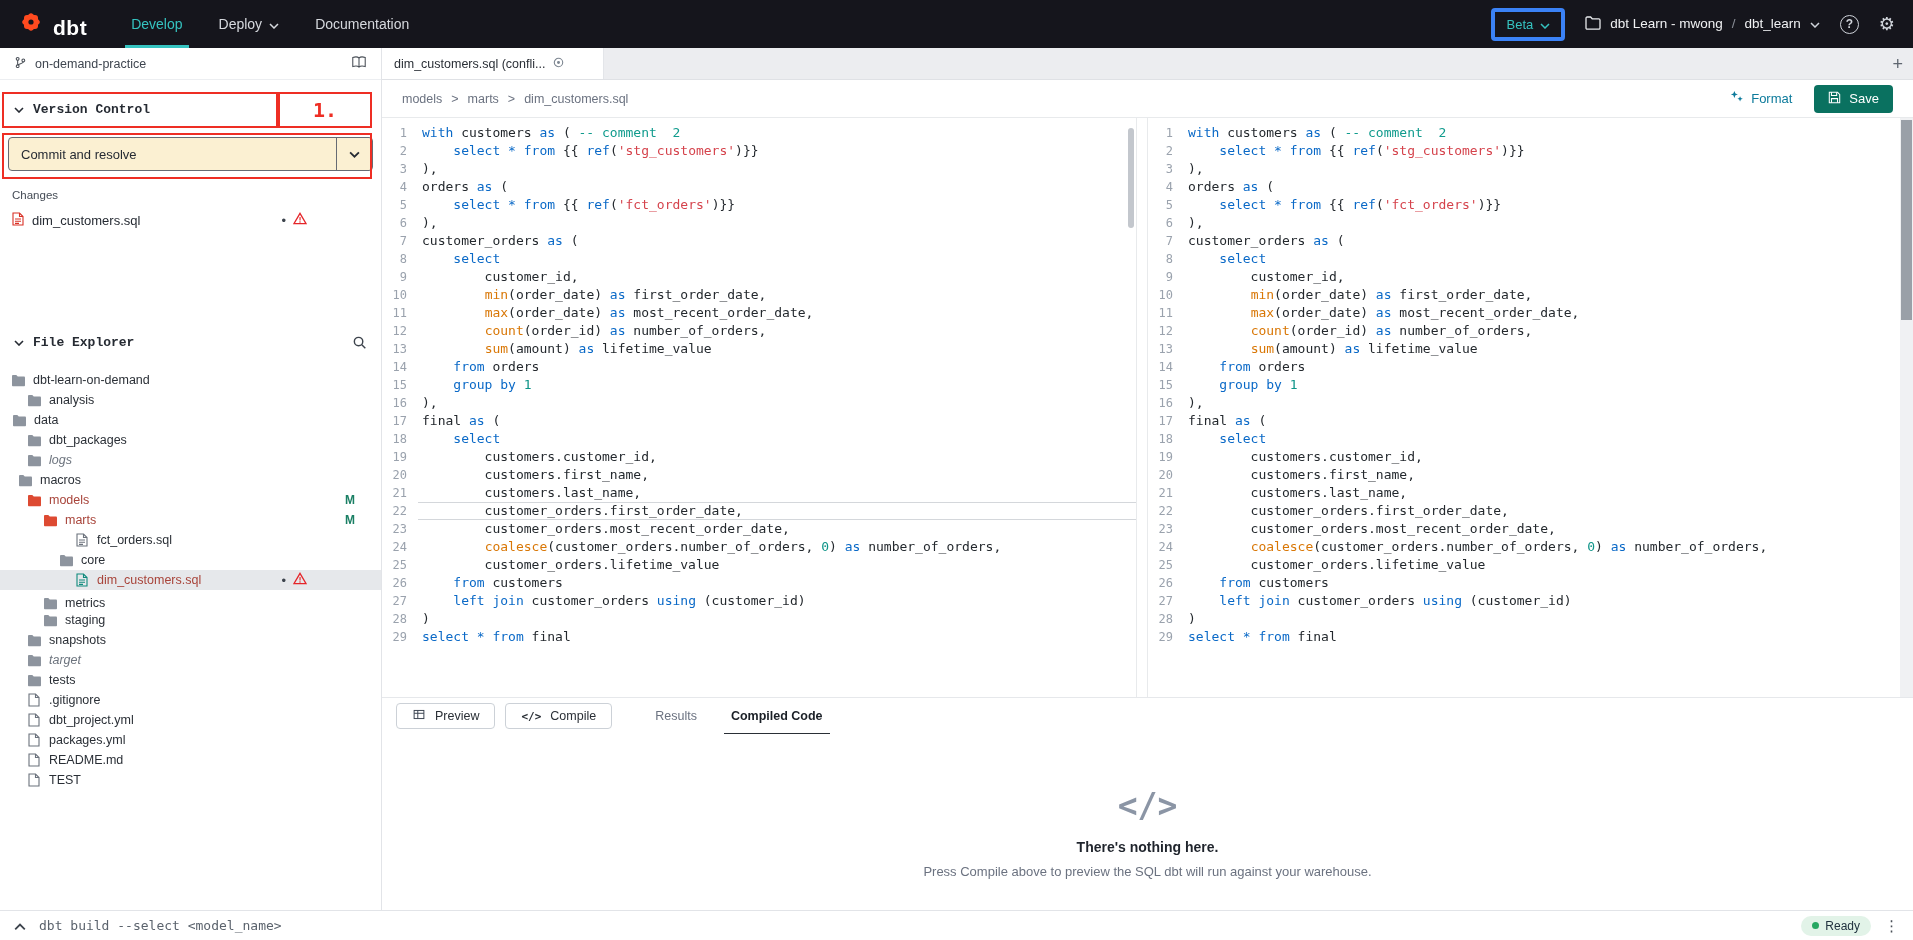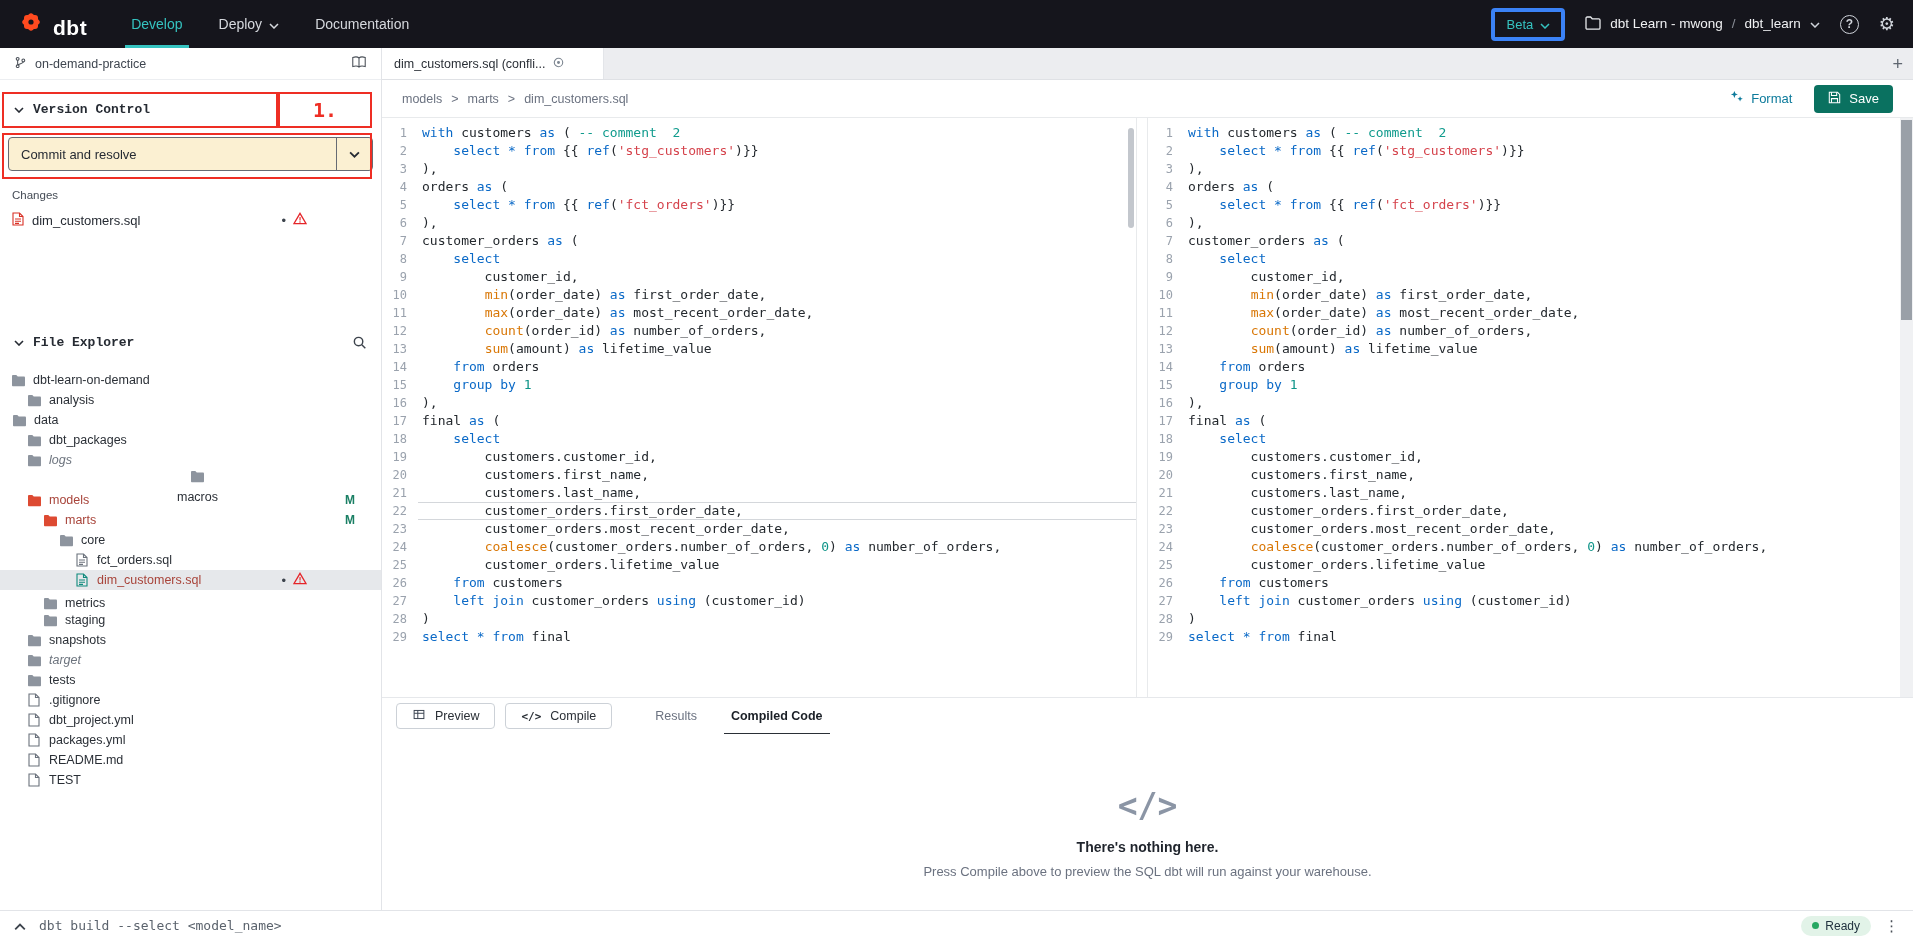--- a/index.html
+++ b/index.html
@@ -250,21 +250,21 @@
         <span class="name">dbt_packages</span>
       </div>
       <div class="tree-row italic" style="padding-left: 26px;">
         <span class="icon">
           <svg width="15" height="13" viewBox="0 0 16 14">
             <path d="M1 2.2C1 1.5 1.5 1 2.2 1h3.4l1.6 1.8h6.6c.7 0 1.2.5 1.2 1.2v8c0 .7-.5 1.2-1.2 1.2H2.2C1.5 13.2 1 12.7 1 12z" fill="#8d949e"></path>
           </svg>
         </span>
         <span class="name">logs</span>
       </div>
-      <div class="tree-row" style="padding-left: 26px; flex-direction: column;">
+      <div class="tree-row" style="padding-left: 17px;">
         <span class="icon">
           <svg width="15" height="13" viewBox="0 0 16 14">
             <path d="M1 2.2C1 1.5 1.5 1 2.2 1h3.4l1.6 1.8h6.6c.7 0 1.2.5 1.2 1.2v8c0 .7-.5 1.2-1.2 1.2H2.2C1.5 13.2 1 12.7 1 12z" fill="#8d949e"></path>
           </svg>
         </span>
         <span class="name">macros</span>
       </div>
       <div class="tree-row modified" style="padding-left: 26px;">
         <span class="icon">
           <svg width="15" height="13" viewBox="0 0 16 14">
@@ -276,36 +276,36 @@
       </div>
       <div class="tree-row modified" style="padding-left: 42px;">
         <span class="icon">
           <svg width="15" height="13" viewBox="0 0 16 14">
             <path d="M1 2.2C1 1.5 1.5 1 2.2 1h3.4l1.6 1.8h6.6c.7 0 1.2.5 1.2 1.2v8c0 .7-.5 1.2-1.2 1.2H2.2C1.5 13.2 1 12.7 1 12z" fill="#dd4a32"></path>
           </svg>
         </span>
         <span class="name">marts</span>
         <span class="badge">M</span>
       </div>
+      <div class="tree-row" style="padding-left: 74px;">
+        <span class="icon">
+          <svg width="12" height="14" viewBox="0 0 12 14" fill="none" stroke="#6b727c" stroke-width="1.1">
+            <path d="M1 1h6.5L11 4.5V13H1z"></path>
+            <path d="M7.5 1v3.5H11M3 7h6M3 9.2h6M3 11.4h4"></path>
+          </svg>
+        </span>
+        <span class="name">fct_orders.sql</span>
+      </div>
       <div class="tree-row" style="padding-left: 58px;">
         <span class="icon">
           <svg width="15" height="13" viewBox="0 0 16 14">
             <path d="M1 2.2C1 1.5 1.5 1 2.2 1h3.4l1.6 1.8h6.6c.7 0 1.2.5 1.2 1.2v8c0 .7-.5 1.2-1.2 1.2H2.2C1.5 13.2 1 12.7 1 12z" fill="#8d949e"></path>
           </svg>
         </span>
         <span class="name">core</span>
-      </div>
-      <div class="tree-row" style="padding-left: 74px;">
-        <span class="icon">
-          <svg width="12" height="14" viewBox="0 0 12 14" fill="none" stroke="#6b727c" stroke-width="1.1">
-            <path d="M1 1h6.5L11 4.5V13H1z"></path>
-            <path d="M7.5 1v3.5H11M3 7h6M3 9.2h6M3 11.4h4"></path>
-          </svg>
-        </span>
-        <span class="name">fct_orders.sql</span>
       </div>
       <div class="tree-row selected modified" style="padding-left: 74px;">
         <span class="icon">
           <svg width="12" height="14" viewBox="0 0 12 14" fill="none" stroke="#0f8a7d" stroke-width="1.1">
             <path d="M1 1h6.5L11 4.5V13H1z"></path>
             <path d="M7.5 1v3.5H11M3 7h6M3 9.2h6M3 11.4h4"></path>
           </svg>
         </span>
         <span class="name">dim_customers.sql</span>
         <span class="flags">

